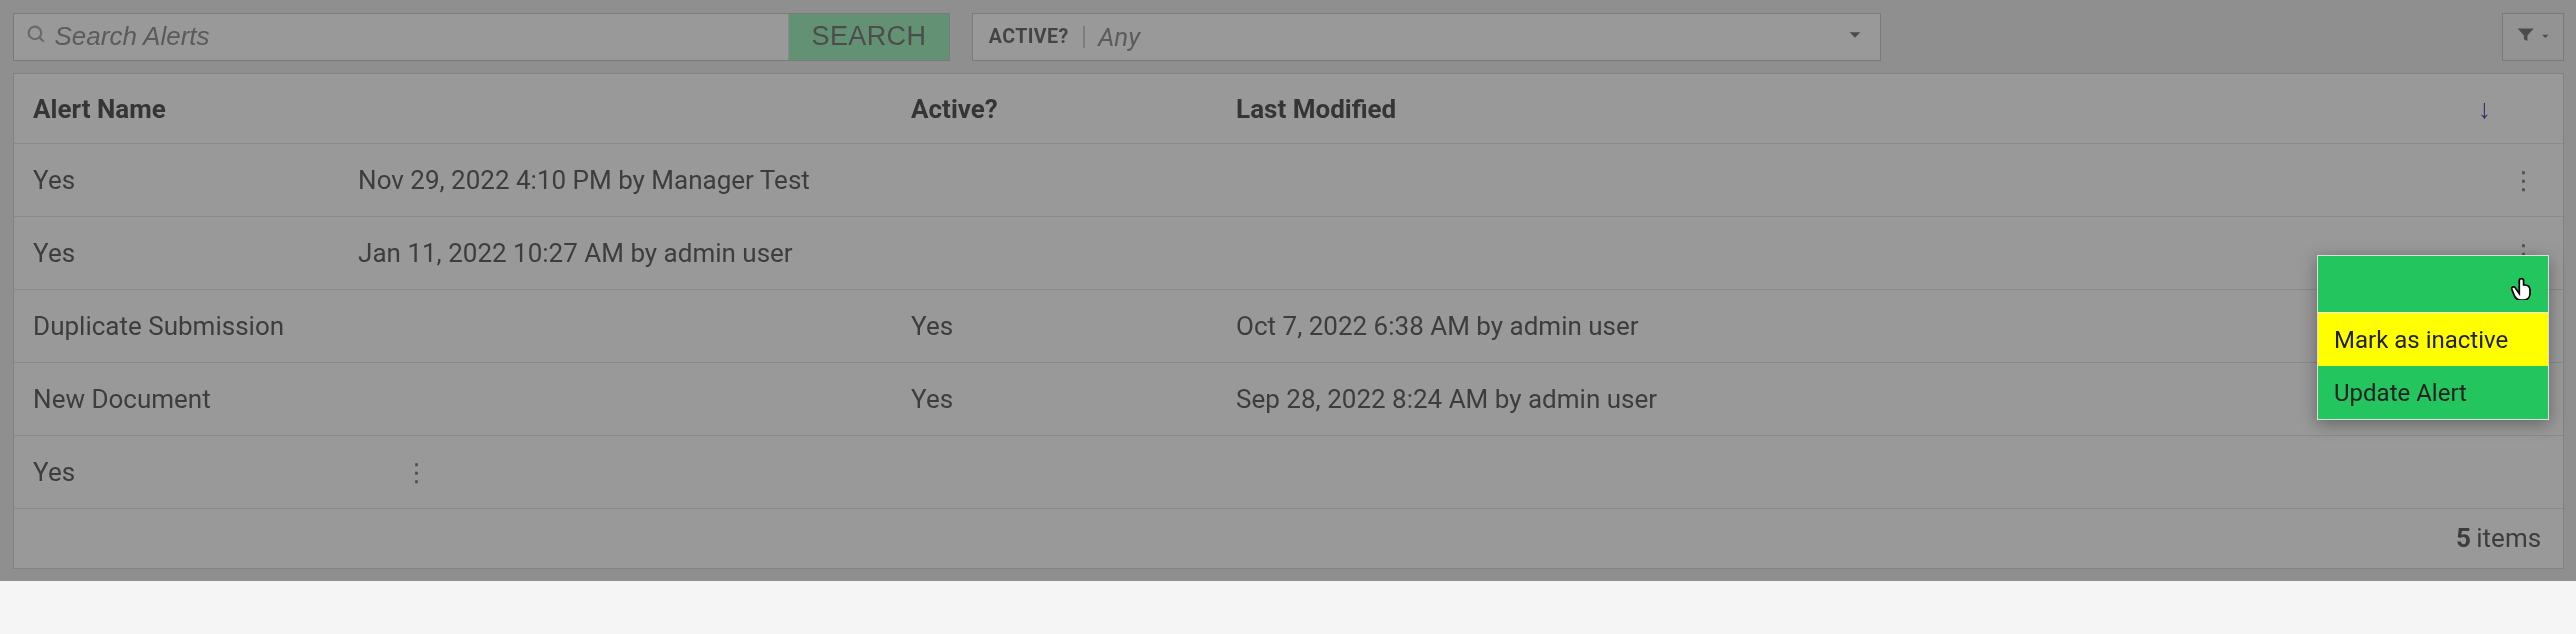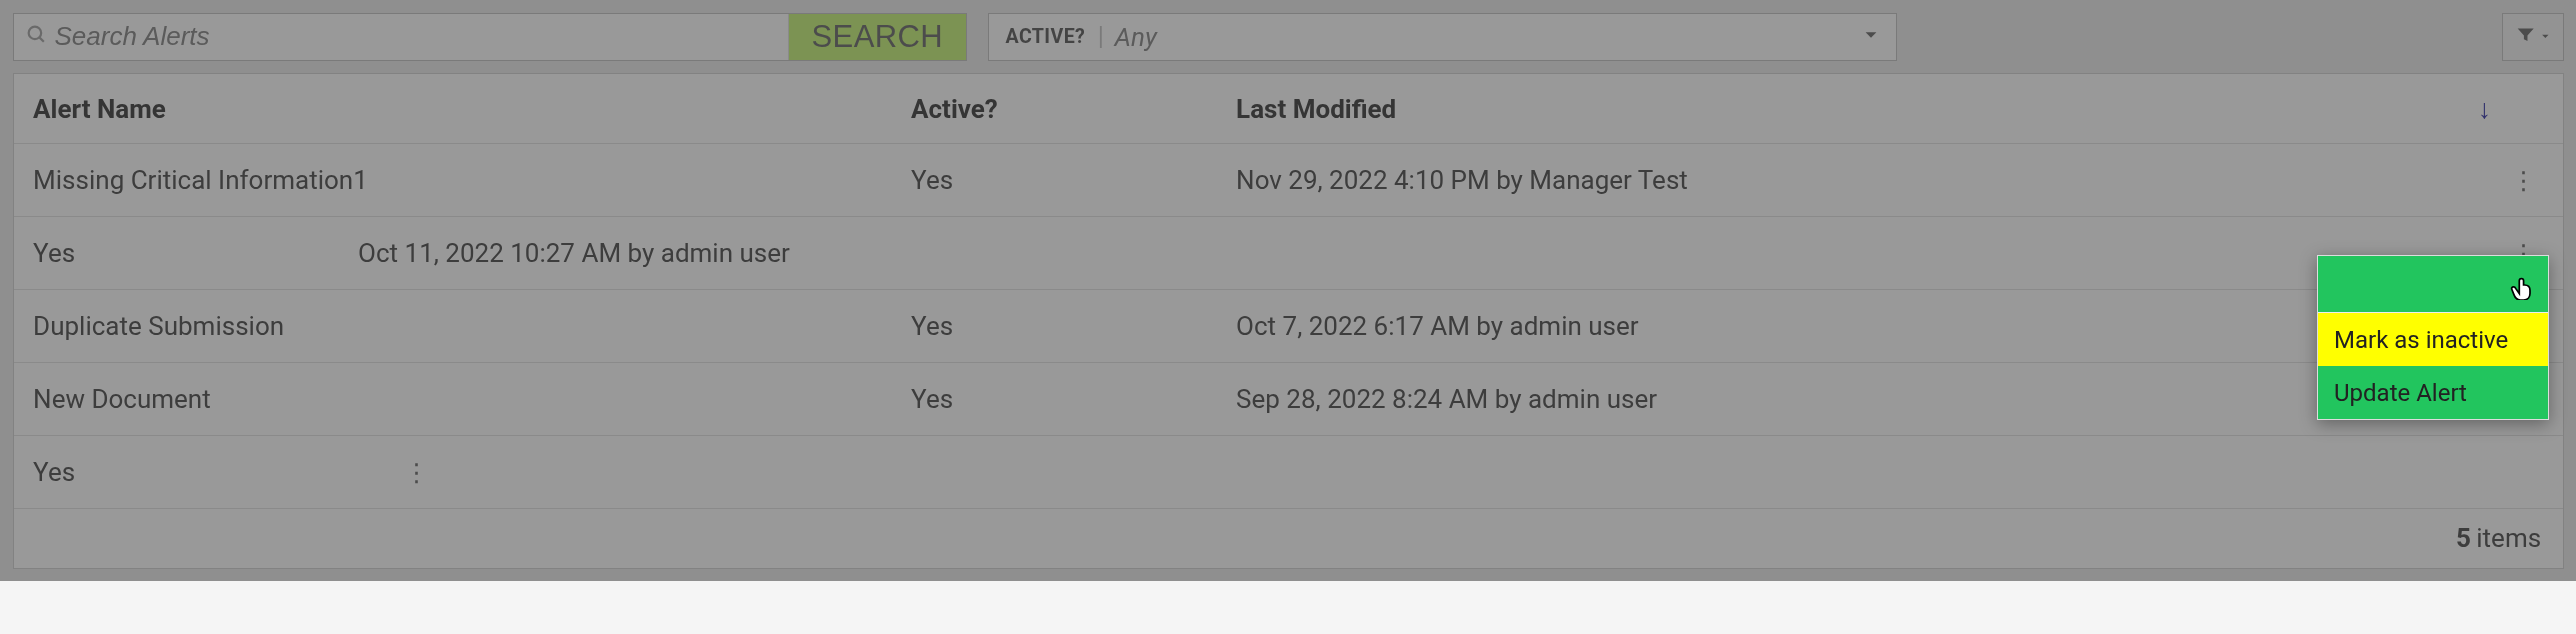--- a/index.html
+++ b/index.html
@@ -43,23 +43,23 @@
       border: none;
       outline: none;
       font-size: 26px;
       font-style: italic;
       color: #404040;
       width: 100%;
       background: transparent;
     }
     .search-btn {
       padding: 0 23px;
-      font-size: 31px;
+      font-size: 27px;
       color: #555;
-      background: #bef264;
+      background: #86efac;
       border: none;
       cursor: pointer;
       letter-spacing: 0.4px;
     }
     .active-filter {
       display: flex;
       align-items: center;
       border: 0.9px solid #bbb;
       background: #fff;
       height: 48px;
@@ -220,40 +220,39 @@
   <div class="table">
     <div class="row header-row">
       <div class="col-name">Alert Name</div>
       <div class="col-active">Active?</div>
       <div class="col-modified">Last Modified</div>
       <div class="col-sort">↓</div>
       <div class="col-actions"></div>
     </div>
 
     <div class="row data-row">
-      <div class="col-name">Missing Critical Information1</div>
       <div class="col-active">Yes</div>
       <div class="col-modified">Nov 29, 2022 4:10 PM by Manager Test</div>
       <div class="col-sort"></div>
       <div class="col-actions">
           <span class="kebab">⋮</span>
         </div>
     </div>
     <div class="row data-row">
       <div class="col-active">Yes</div>
-      <div class="col-modified">Oct 11, 2022 10:27 AM by admin user</div>
+      <div class="col-modified">Jan 11, 2022 10:27 AM by admin user</div>
       <div class="col-sort"></div>
       <div class="col-actions">
           <span class="kebab">⋮</span>
         </div>
     </div>
     <div class="row data-row">
       <div class="col-name">Duplicate Submission</div>
       <div class="col-active">Yes</div>
-      <div class="col-modified">Oct 7, 2022 6:17 AM by admin user</div>
+      <div class="col-modified">Oct 7, 2022 6:38 AM by admin user</div>
       <div class="col-sort"></div>
       <div class="col-actions">
           <span class="kebab">⋮</span>
         </div>
     </div>
     <div class="row data-row">
       <div class="col-name">New Document</div>
       <div class="col-active">Yes</div>
       <div class="col-modified">Sep 28, 2022 8:24 AM by admin user</div>
       <div class="col-sort"></div>

